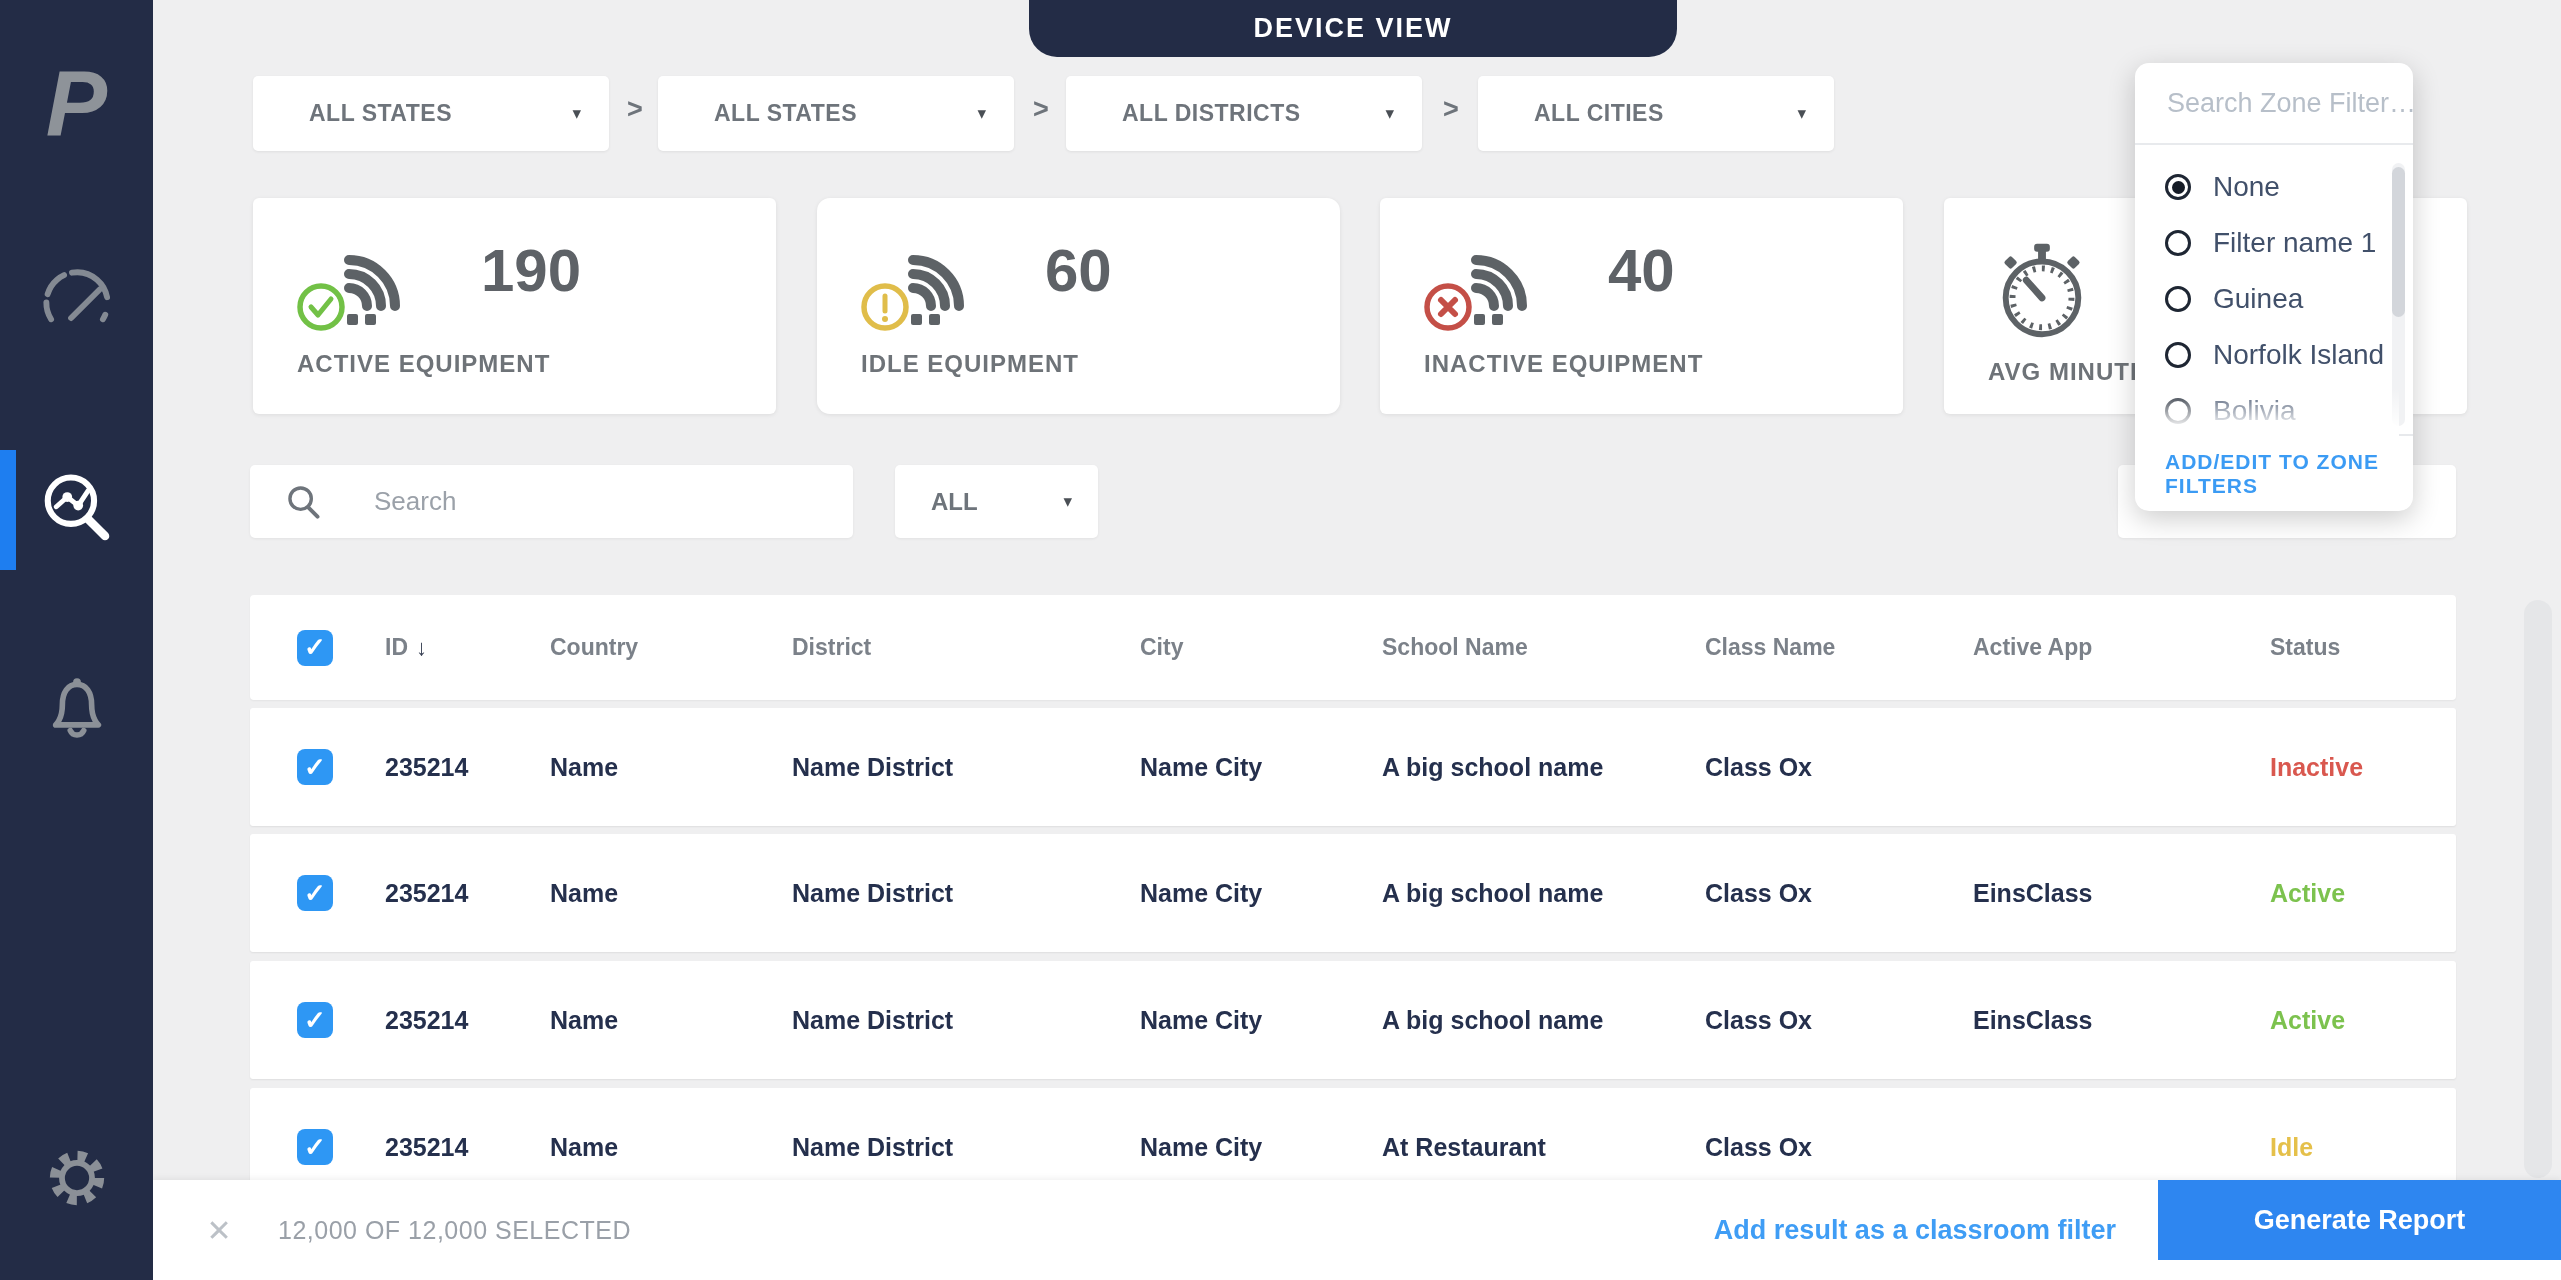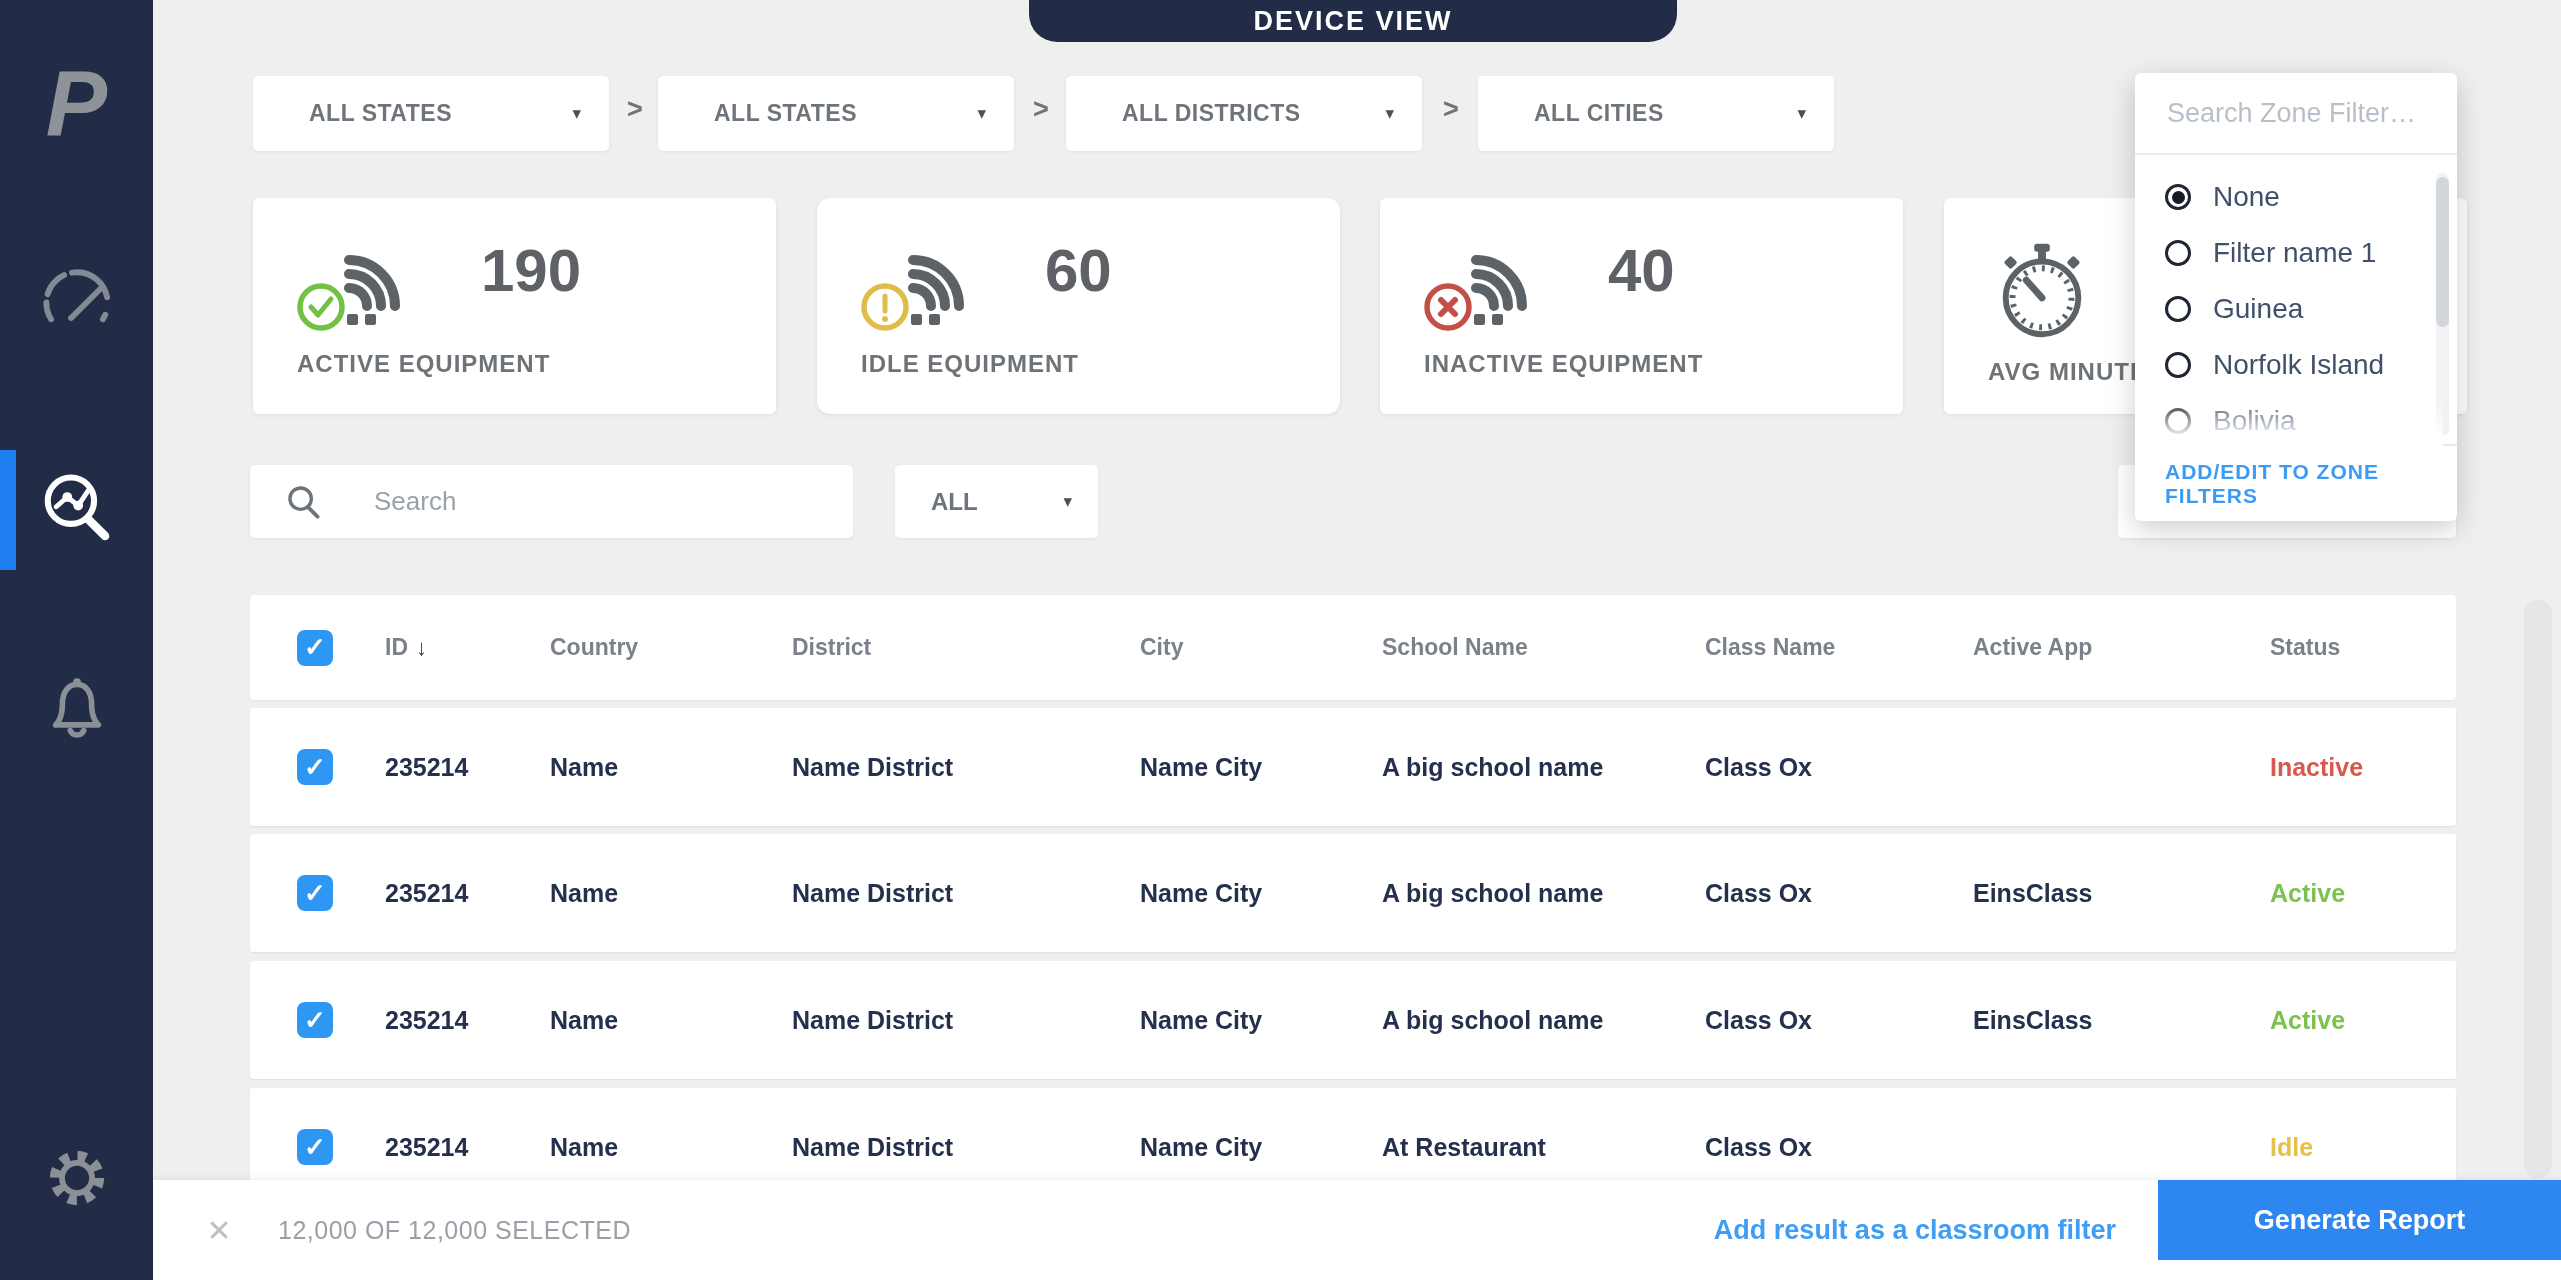--- a/index.html
+++ b/index.html
@@ -8,21 +8,21 @@
 
   
   .sidebar{position:absolute;left:0;top:0;width:153px;height:1280px;background:#232c46;z-index:30;}
   .side-logo{position:absolute;left:0;top:52px;width:153px;text-align:center;
     color:#8e9399;font-size:92px;font-weight:bold;font-style:italic;user-select:none;}
   .side-item{position:absolute;left:0;width:153px;height:120px;display:flex;align-items:center;justify-content:center;}
   .side-item.active::before{content:"";position:absolute;left:0;top:0;width:16px;height:120px;background:#1e7ef0;}
   .nav-gauge{top:240px;} .nav-analytics{top:450px;} .nav-bell{top:650px;} .nav-gear{top:1120px;}
 
   
-  .pill{position:absolute;left:1029px;top:0;width:648px;height:42px;background:#232c46;
+  .pill{position:absolute;left:1029px;top:0;width:648px;height:57px;background:#232c46;
     border-radius:0 0 28px 28px;display:flex;align-items:center;justify-content:center;z-index:5;}
   .pill span{color:#ffffff;font-size:27px;font-weight:bold;letter-spacing:2px;}
 
   
   .filter-box{position:absolute;top:76px;height:75px;width:356px;background:#fff;border-radius:5px;
     box-shadow:0 1px 3px rgba(0,0,0,.07);display:flex;align-items:center;cursor:pointer;}
   .filter-box .lbl{margin-left:56px;color:#6e747b;font-size:23px;font-weight:bold;letter-spacing:.5px;}
   .filter-box .caret{position:absolute;right:28px;color:#4a4f55;font-size:17px;}
   .crumb-sep{position:absolute;top:94px;color:#6e747b;font-size:27px;font-weight:bold;}
 
@@ -41,21 +41,21 @@
     font-family:"Liberation Sans",sans-serif;background:transparent;}
   .search-box input::placeholder{color:#9ba1a9;}
   .all-box{position:absolute;left:895px;top:465px;width:203px;height:73px;background:#fff;border-radius:5px;
     box-shadow:0 1px 3px rgba(0,0,0,.06);display:flex;align-items:center;cursor:pointer;}
   .all-box .lbl{margin-left:36px;color:#6e747b;font-size:24px;font-weight:bold;}
   .all-box .caret{position:absolute;right:26px;color:#4a4f55;font-size:17px;}
   .zone-trigger{position:absolute;left:2118px;top:465px;width:338px;height:73px;background:#fff;border-radius:5px;
     box-shadow:0 1px 3px rgba(0,0,0,.06);z-index:6;}
 
   
-  .zone-panel{position:absolute;left:2135px;top:73px;width:322px;height:448px;background:#fff;border-radius:6px;
+  .zone-panel{position:absolute;left:2135px;top:63px;width:278px;height:448px;background:#fff;border-radius:14px;
     box-shadow:0 8px 28px rgba(0,0,0,.20);z-index:25;}
   .zone-search{height:80px;border-bottom:2px solid #e8eaed;display:flex;align-items:center;}
   .zone-search input{border:none;outline:none;margin-left:30px;width:250px;font-size:27px;
     font-family:"Liberation Sans",sans-serif;color:#333;background:transparent;}
   .zone-search input::placeholder{color:#b7bfc9;}
   .zone-options{position:absolute;top:96px;left:0;right:0;bottom:75px;overflow:hidden;}
   .zone-option{display:flex;align-items:center;height:56px;padding-left:30px;cursor:pointer;}
   .radio{width:26px;height:26px;border:3px solid #1e2633;border-radius:50%;box-sizing:border-box;
     display:flex;align-items:center;justify-content:center;flex:0 0 auto;}
   .zone-option.selected .radio::after{content:"";width:13px;height:13px;border-radius:50%;background:#151b26;}

